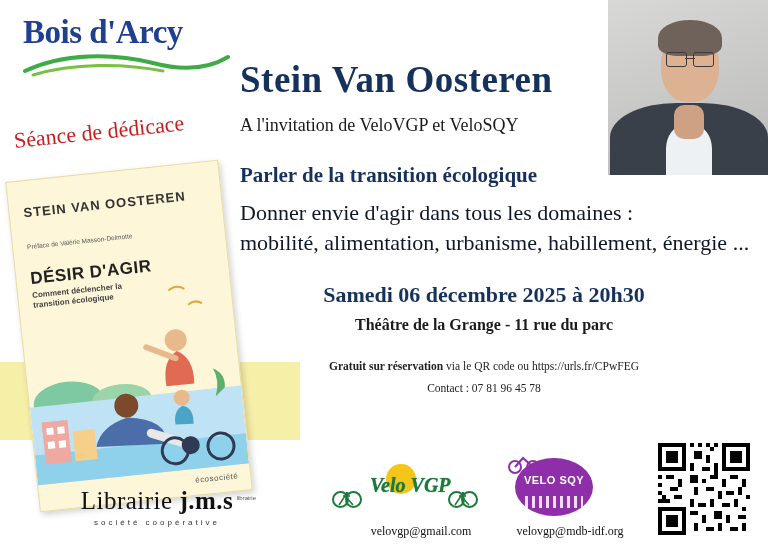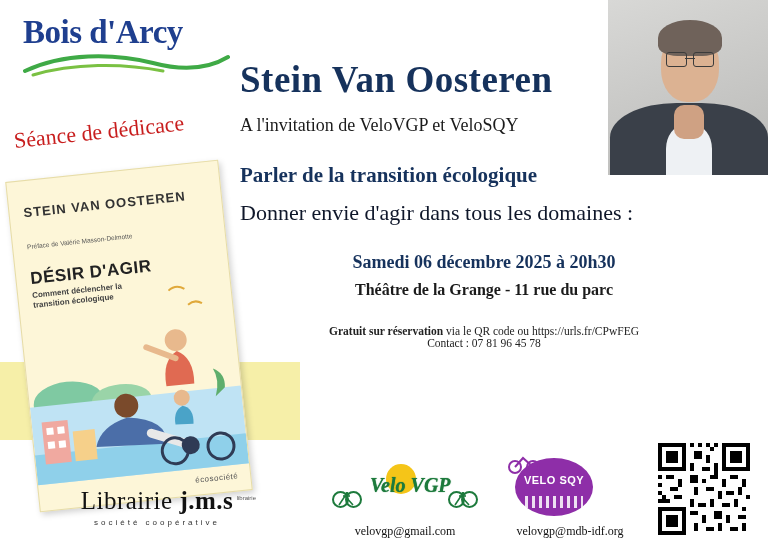--- a/index.html
+++ b/index.html
@@ -290,21 +290,21 @@
     font-size: 22px;
     color: #0f172a;
     padding-left: 6px;
   }
   .desc1 { margin-top: 12px; }
   .desc2 { margin-top: 4px; }
 
   .datetime {
     font-family: "Liberation Serif", serif;
     font-weight: bold;
-    font-size: 18px;
+    font-size: 22px;
     color: #16325c;
     text-align: center;
     margin-top: 26px;
     width: 500px;
   }
   .venue {
     font-family: "Liberation Serif", serif;
     font-weight: bold;
     font-size: 16px;
     color: #1b1b1b;
@@ -317,20 +317,21 @@
     width: 500px;
     margin-top: 26px;
     font-family: "Liberation Serif", serif;
     font-size: 11.5px;
     color: #222;
   }
   .reservation b { font-weight: bold; }
   .contact {
     text-align: center;
     width: 500px;
+    margin-top: 10px;
     font-family: "Liberation Serif", serif;
     font-size: 11.5px;
     color: #222;
   }
 
   
   .assoc {
     position: absolute;
     left: 330px;
     top: 462px;
@@ -397,21 +398,21 @@
   }
   .velosqy-logo .stripes {
     position: absolute;
     left: 10px; right: 10px; bottom: 8px;
     height: 12px;
     background: repeating-linear-gradient(90deg, #ffffff 0 3px, transparent 3px 7px);
     opacity: 0.85;
   }
   .email-left {
     position: absolute;
-    left: 0; top: 62px;
+    left: 16px; top: 62px;
     width: 150px;
     text-align: center;
     font-family: "Liberation Serif", serif;
     font-size: 12px;
     color: #111;
   }
   .email-right {
     position: absolute;
     left: 160px; top: 62px;
     width: 160px;
@@ -514,20 +515,21 @@
       <div class="bridge"></div>
       <div class="lens r"></div>
     </div>
   </div>
 
   <div class="main">
     <div class="name">Stein Van Oosteren</div>
     <div class="invitation">A l'invitation de VeloVGP et VeloSQY</div>
     <div class="topic">Parler de la transition écologique</div>
     <div class="desc1">Donner envie d'agir dans tous les domaines :</div>
+    <div class="desc2">mobilité, alimentation, urbanisme, habillement, énergie ...</div>
     <div class="datetime">Samedi 06 décembre 2025 à 20h30</div>
     <div class="venue">Théâtre de la Grange - 11 rue du parc</div>
     <div class="reservation">
       <b>Gratuit sur réservation</b><span> via le QR code ou https://urls.fr/CPwFEG</span>
     </div>
     <div class="contact">Contact : 07 81 96 45 78</div>
   </div>
 
   <div class="assoc">
 

